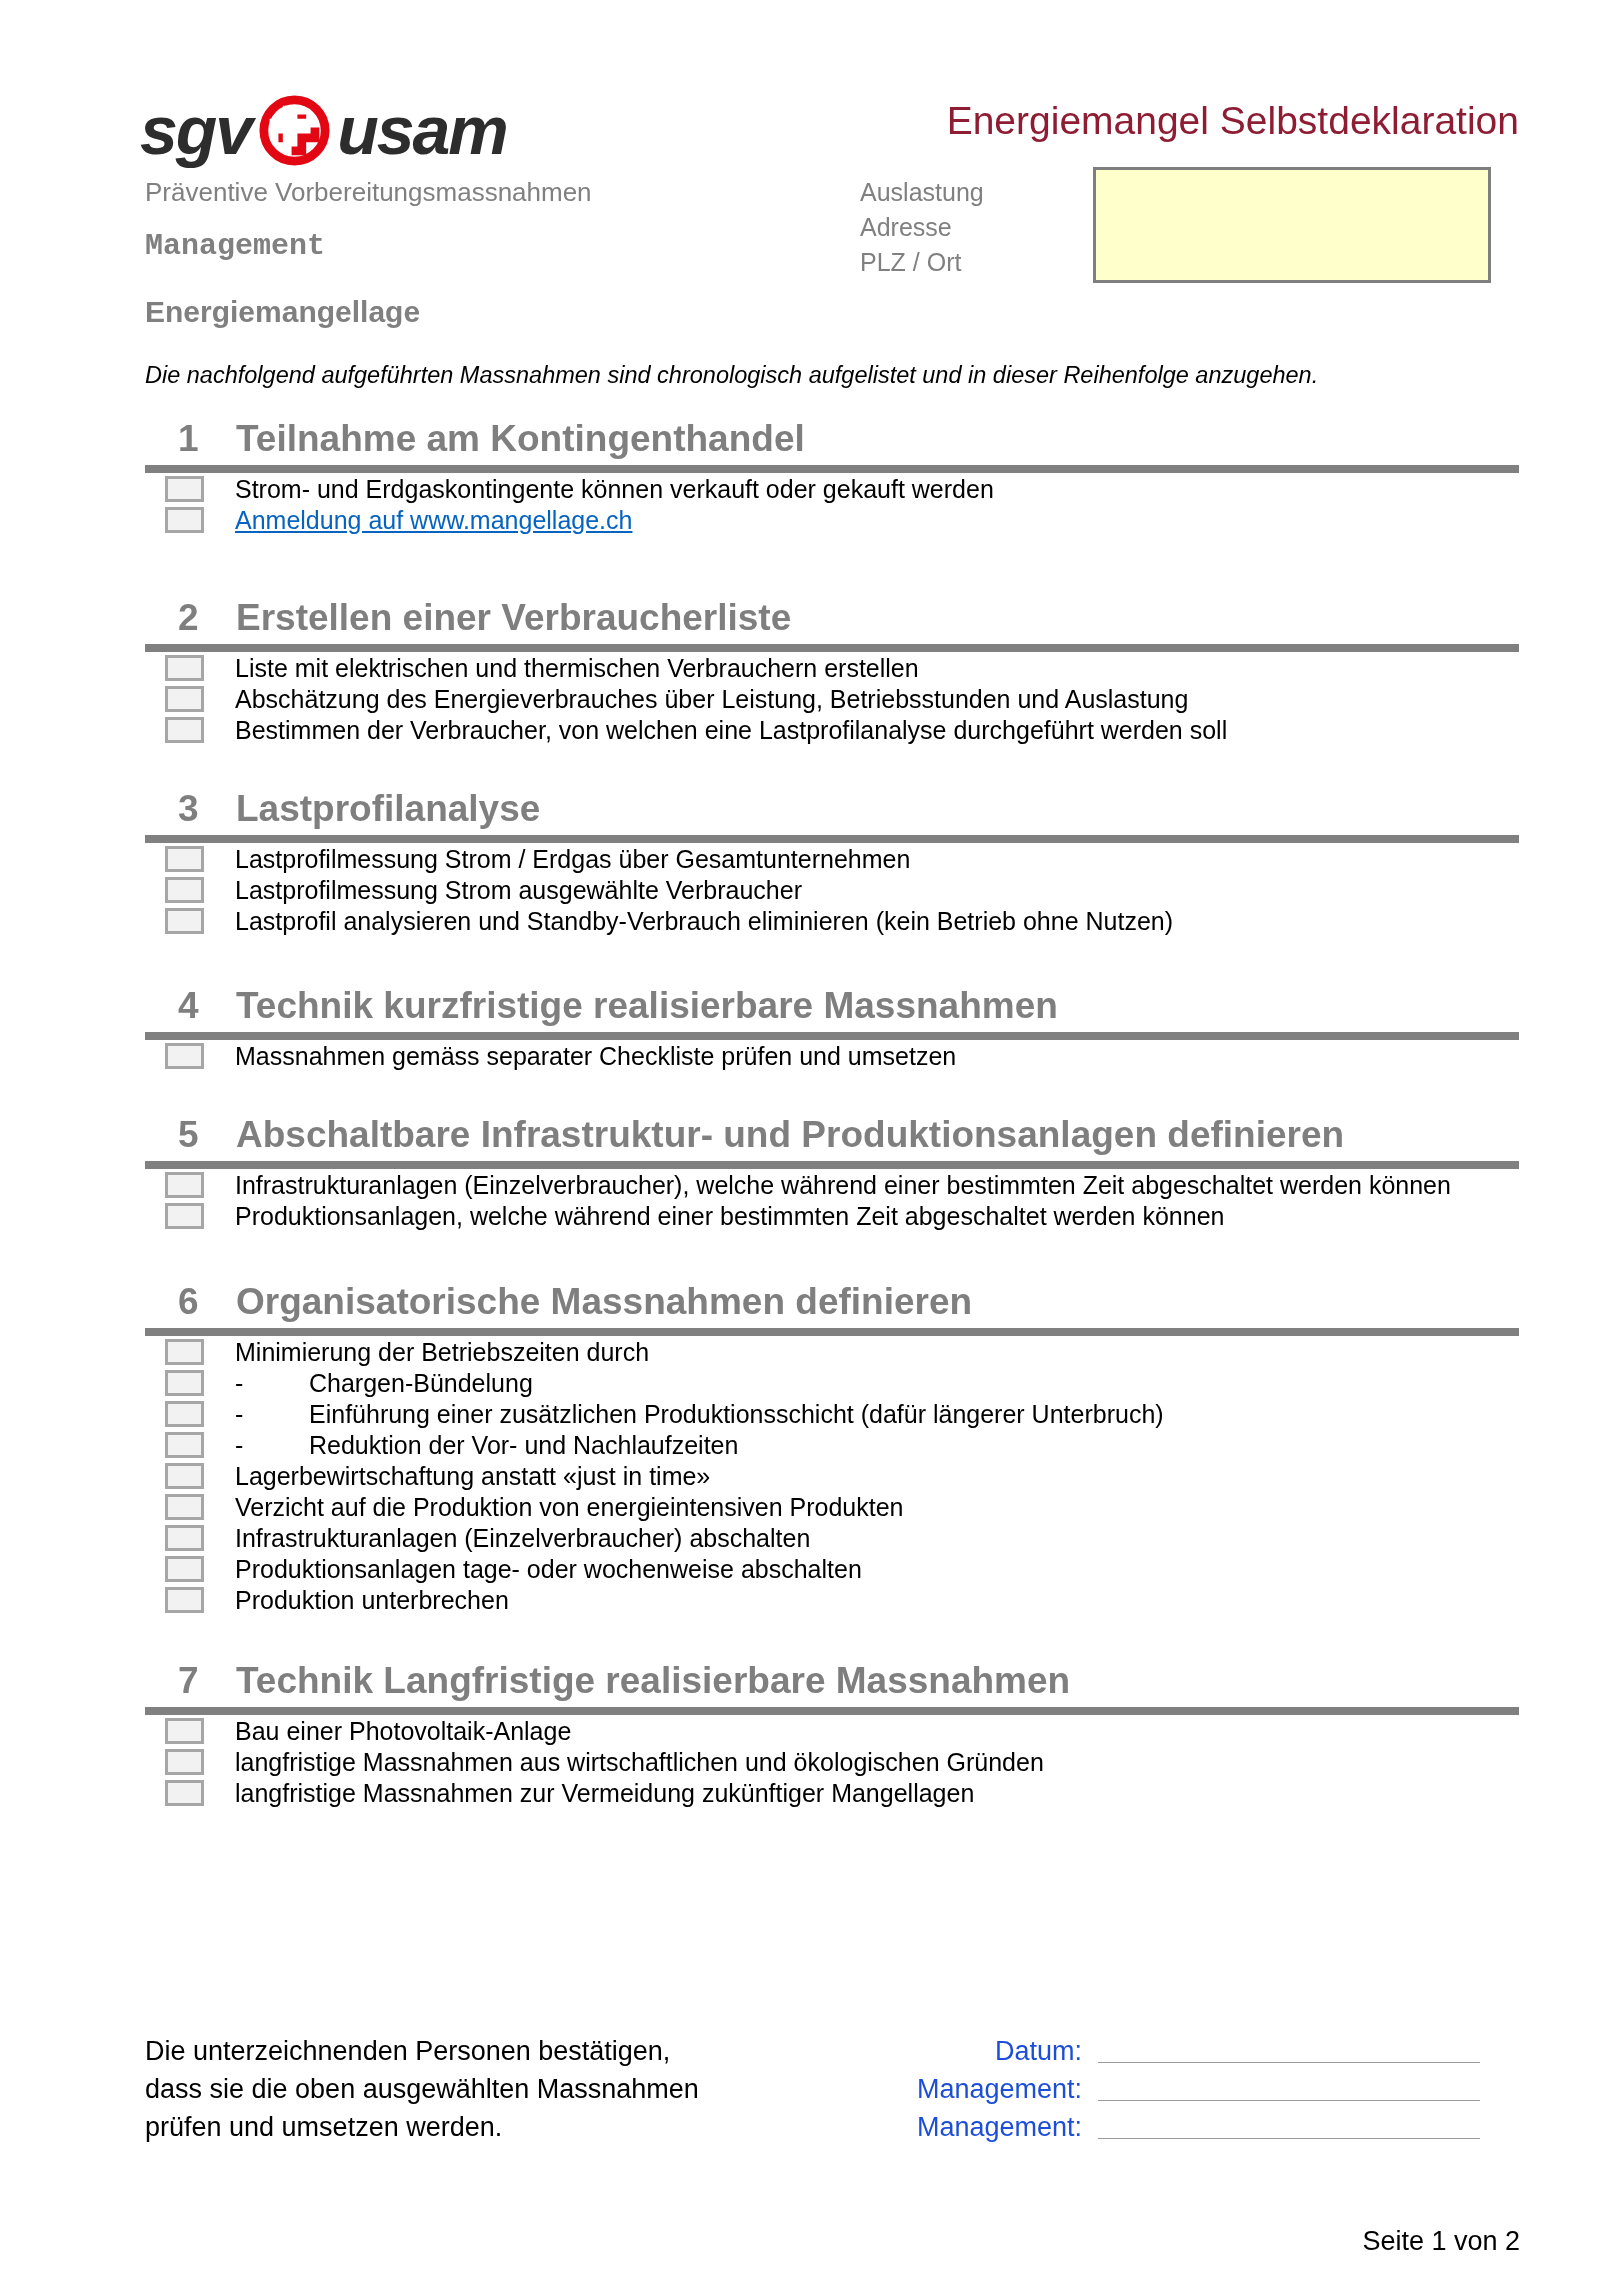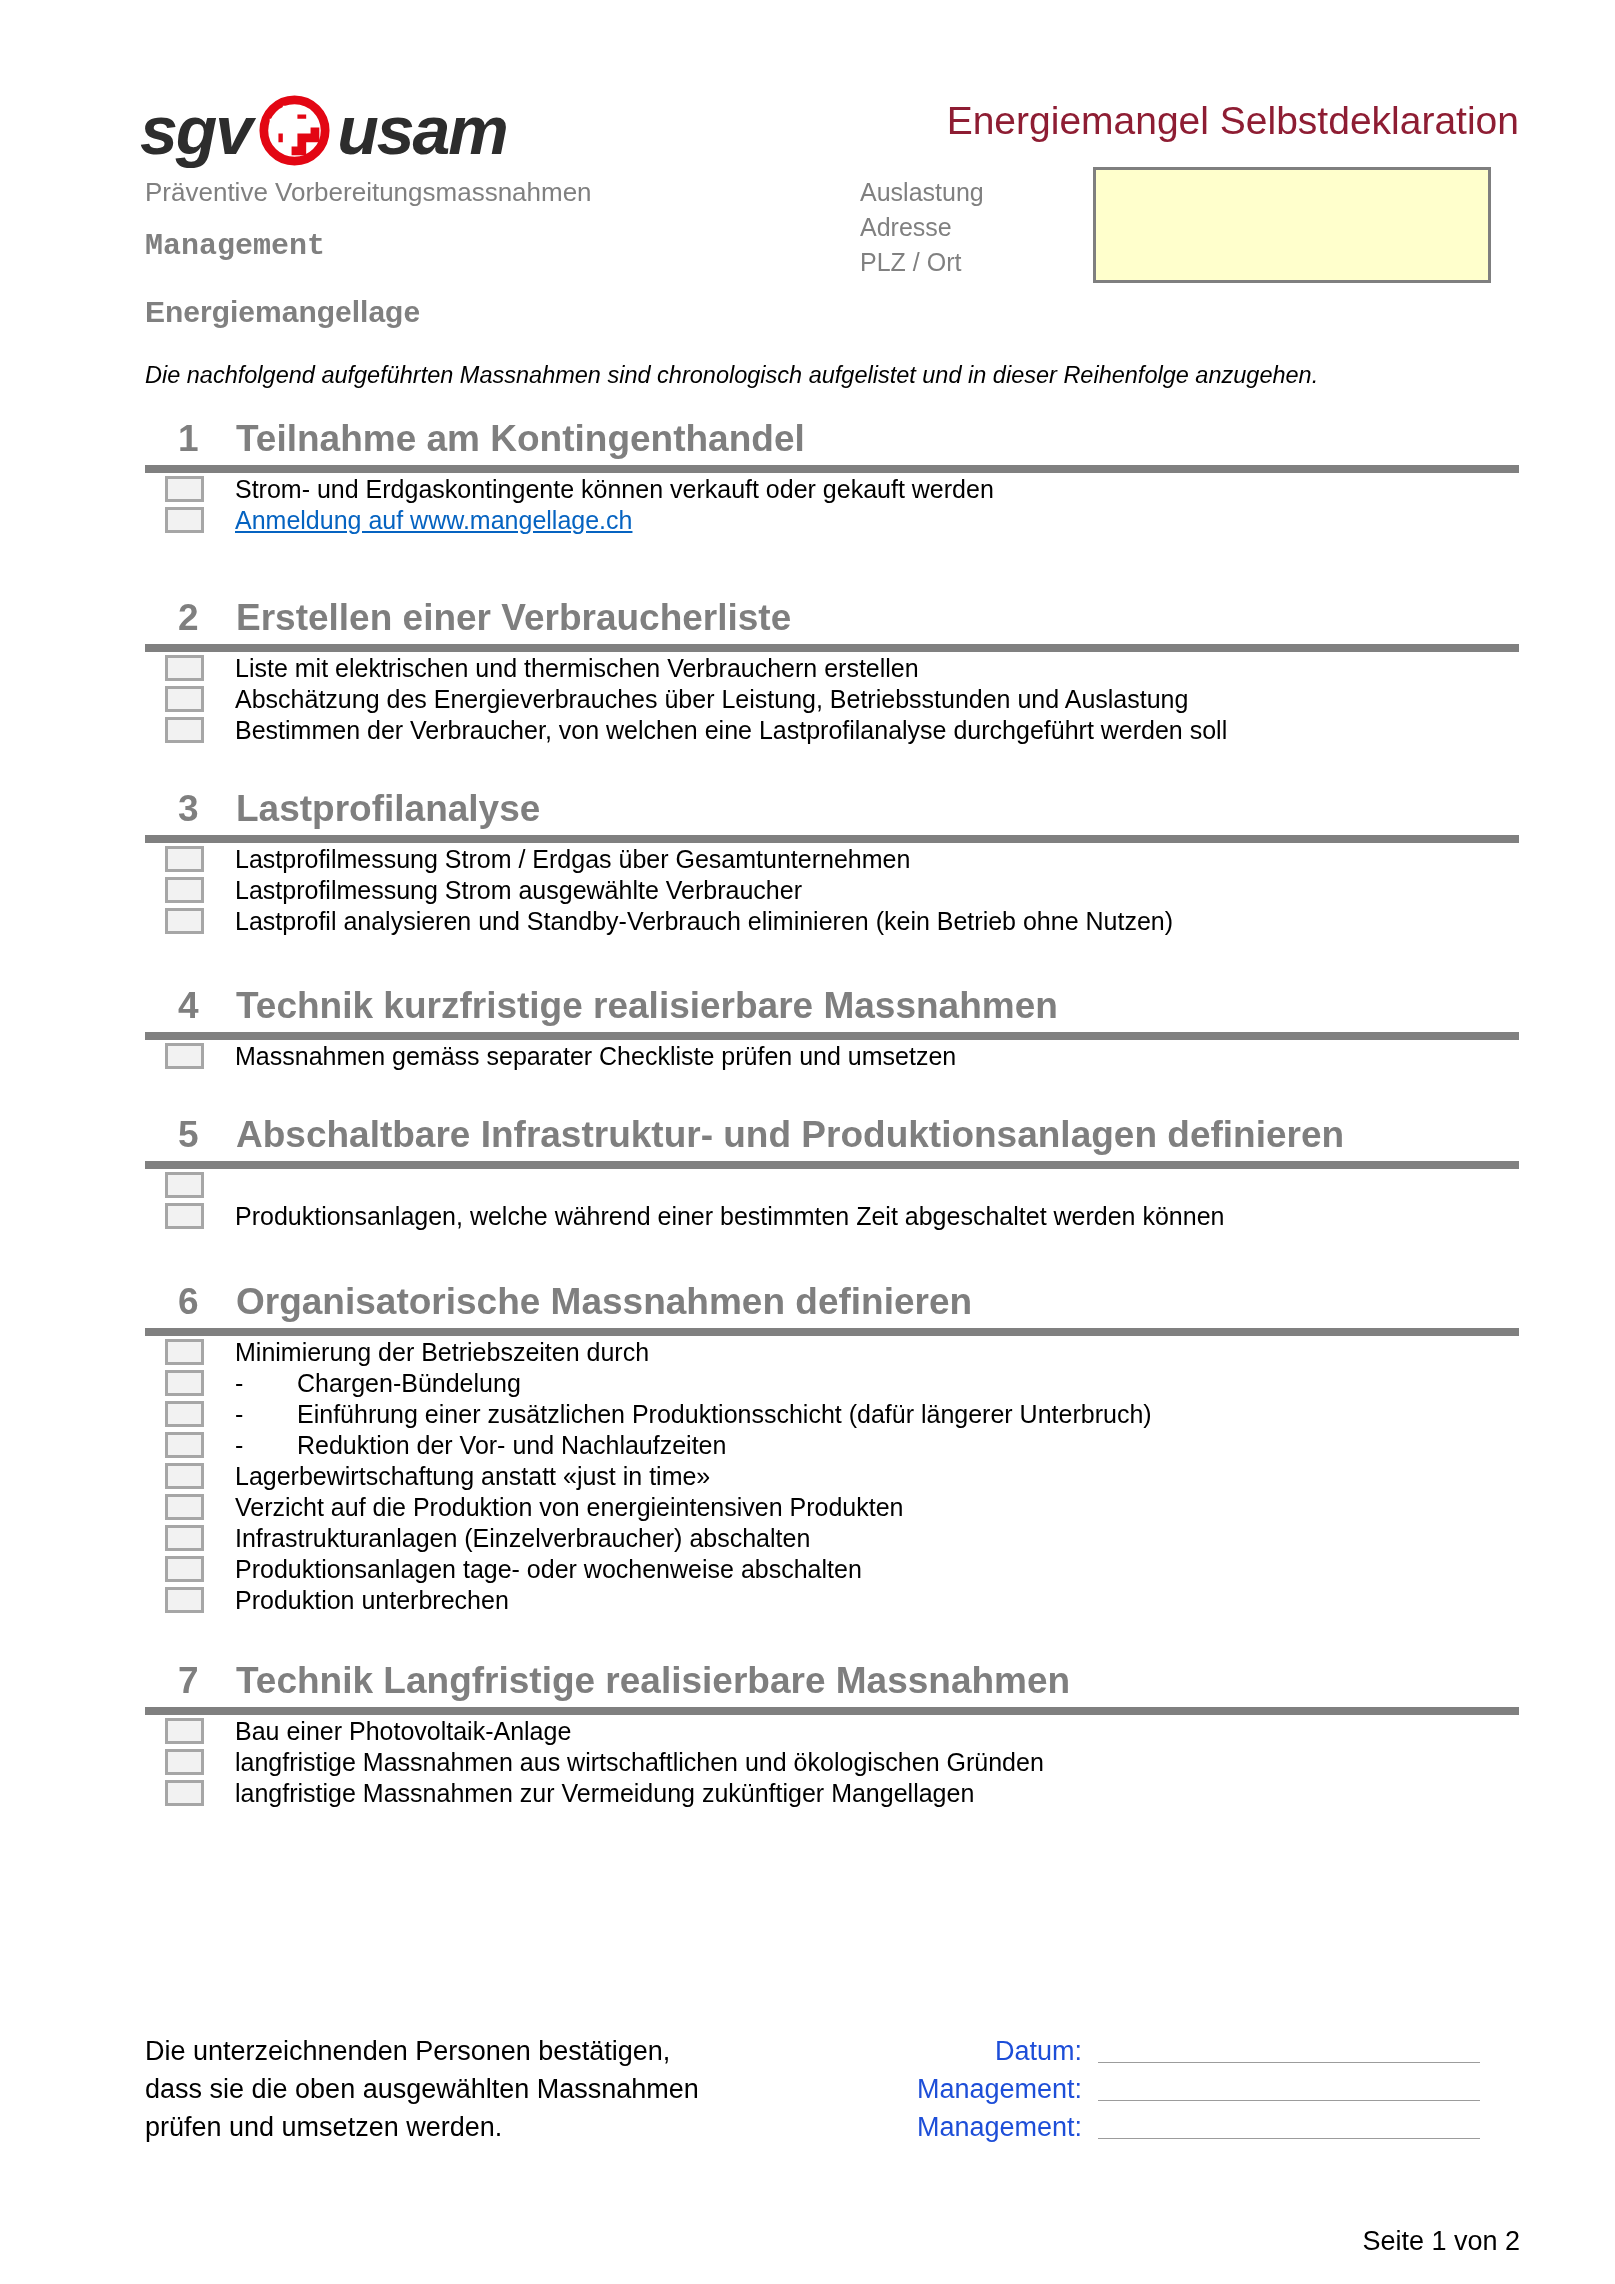--- a/index.html
+++ b/index.html
@@ -33,21 +33,21 @@
   .section{position:absolute;left:145px;width:1374px;}
   .sec-head{display:flex;align-items:flex-end;height:40px;font-size:37px;font-weight:bold;color:var(--heading-gray);line-height:1;}
   .sec-num{width:91px;padding-left:33px;}
   .sec-bar{height:7.8px;background:var(--bar-gray);margin-top:7.8px;}
   .items{margin-top:1.3px;}
   .item{display:flex;align-items:center;height:31px;}
   .checkbox{flex:0 0 39px;height:26px;margin-left:20px;background:var(--checkbox-fill);
     border:3.9px solid var(--checkbox-border);}
   .item-text{margin-left:31px;font-size:25px;color:#000;white-space:nowrap;}
   .dash{margin-left:31px;width:62px;font-size:25px;color:#000;}
-  .item.indent .item-text{margin-left:0;}
+  .item.indent .item-text{margin-left:12px;}
   a.item-text{color:var(--link-blue);text-decoration:underline;cursor:pointer;}
   
   #s1{top:417px;} #s2{top:596px;} #s3{top:787px;} #s4{top:984px;}
   #s5{top:1113px;} #s6{top:1280px;} #s7{top:1659px;}
   
   .confirm{position:absolute;left:145px;top:2032px;font-size:27px;line-height:38px;color:#000;}
   .signatures{position:absolute;left:717px;top:2029px;width:767px;}
   .sig-row{display:flex;align-items:flex-end;height:38px;}
   .sig-label{flex:0 0 365px;text-align:right;font-size:27px;color:#1d4ed8;}
   .sig-line{flex:1;border-bottom:1.3px solid var(--line-gray);margin:0 3.9px 3.9px 15.6px;height:26px;}
@@ -159,20 +159,21 @@
 
 <div class="section" id="s5">
   <div class="sec-head">
     <span class="sec-num">5</span>
     <span>Abschaltbare Infrastruktur- und Produktionsanlagen definieren</span>
   </div>
   <div class="sec-bar"></div>
   <div class="items">
     <div class="item">
       <span class="checkbox"></span>
+      <span class="item-text">Infrastrukturanlagen (Einzelverbraucher), welche während einer bestimmten Zeit abgeschaltet werden können</span>
     </div>
     <div class="item">
       <span class="checkbox"></span>
       <span class="item-text">Produktionsanlagen, welche während einer bestimmten Zeit abgeschaltet werden können</span>
     </div>
   </div>
 </div>
 
 <div class="section" id="s6">
   <div class="sec-head">

